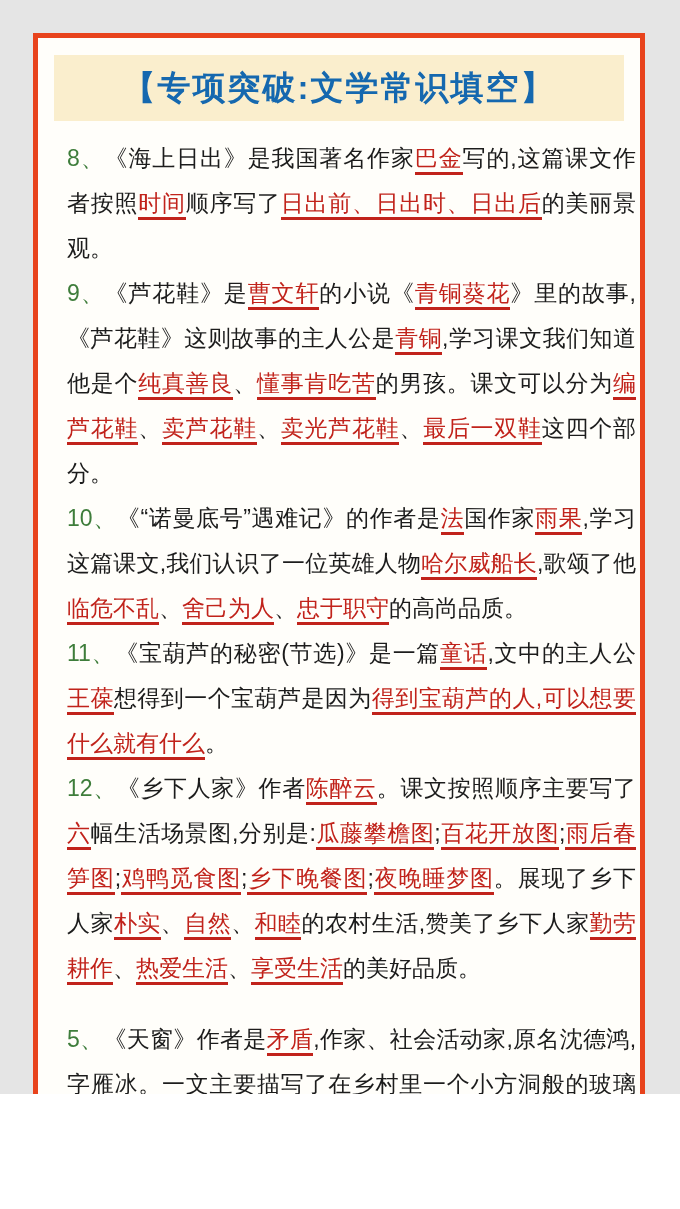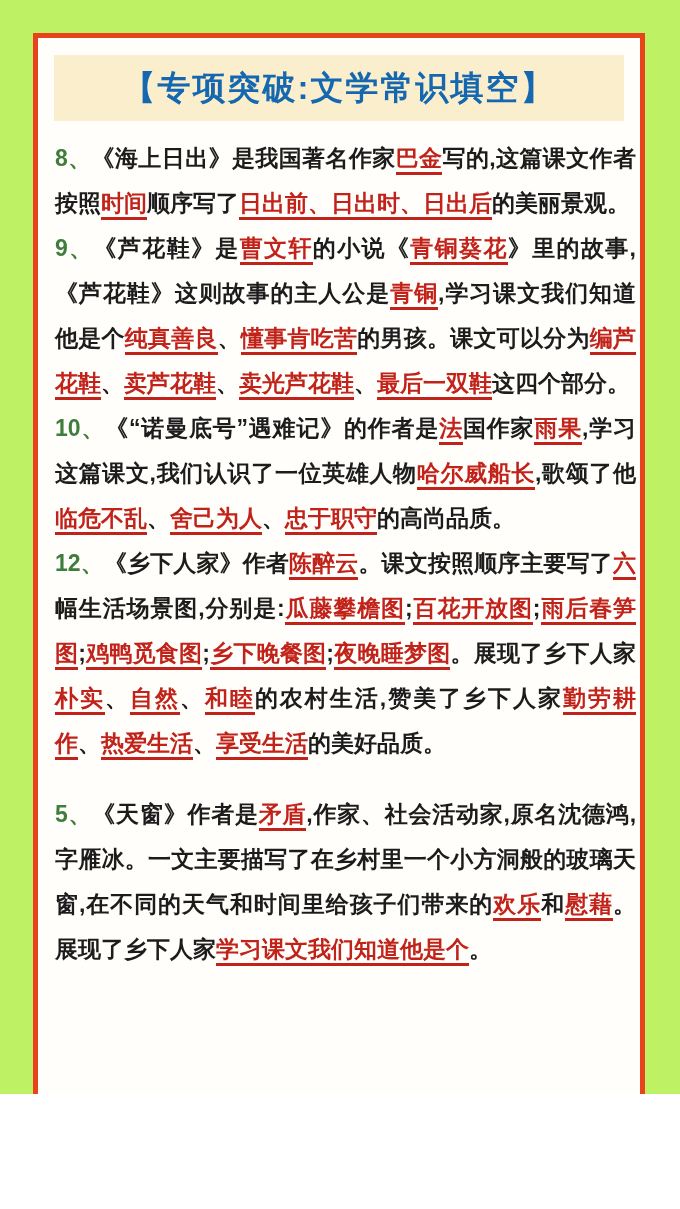--- a/index.html
+++ b/index.html
@@ -5,21 +5,21 @@
   html, body {
     margin: 0;
     padding: 0;
     background: #ffffff;
     font-family: "Liberation Sans", "DejaVu Sans", sans-serif;
   }
   .page {
     position: relative;
     width: 680px;
     height: 1094px;
-    background: #bef264;
+    background: #e5e5e5;
     overflow: hidden;
   }
   .frame {
     position: absolute;
     left: 33px;
     top: 33px;
     width: 602px;
     height: 1117px;
     border: 5px solid var(--border-red, #e8431c);
     background: #fffefa;
@@ -37,23 +37,24 @@
     color: var(--accent-blue, #1568af);
     font-size: 33px;
     font-weight: bold;
     letter-spacing: 2px;
     white-space: nowrap;
   }
   .content {
     padding: 15px 4px 0 17px;
     font-size: 23px;
     line-height: 45px;
-    font-weight: bold;
+    font-weight: normal;
     color: #1c1c1c;
     text-align: justify;
+    margin-left: 12px;
   }
   .para { margin: 0; }
   .para.gap { margin-top: 26px; }
   .num {
     color: var(--number-green, #3e7d3b);
   }
   .hl {
     color: var(--highlight-red, #c1231b);
     border-bottom: 3px solid var(--highlight-red, #c1231b);
     padding-bottom: 1px;
@@ -75,18 +76,19 @@
 
 <div class="page">
   <div class="frame">
     <div class="banner">
       <div class="banner-title">【专项突破:文学常识填空】</div>
     </div>
     <div class="content">
         <div class="para"><span class="num">8、</span><span class="txt">《海上日出》是我国著名作家</span><span class="hl">巴金</span><span class="txt">写的,这篇课文作者按照</span><span class="hl">时间</span><span class="txt">顺序写了</span><span class="hl">日出前、日出时、日出后</span><span class="txt">的美丽景观。</span></div>
         <div class="para"><span class="num">9、</span><span class="txt">《芦花鞋》是</span><span class="hl">曹文轩</span><span class="txt">的小说《</span><span class="hl">青铜葵花</span><span class="txt">》里的故事,《芦花鞋》这则故事的主人公是</span><span class="hl">青铜</span><span class="txt">,学习课文我们知道他是个</span><span class="hl">纯真善良</span><span class="txt">、</span><span class="hl">懂事肯吃苦</span><span class="txt">的男孩。课文可以分为</span><span class="hl">编芦花鞋</span><span class="txt">、</span><span class="hl">卖芦花鞋</span><span class="txt">、</span><span class="hl">卖光芦花鞋</span><span class="txt">、</span><span class="hl">最后一双鞋</span><span class="txt">这四个部分。</span></div>
         <div class="para"><span class="num">10、</span><span class="txt">《“诺曼底号”遇难记》的作者是</span><span class="hl">法</span><span class="txt">国作家</span><span class="hl">雨果</span><span class="txt">,学习这篇课文,我们认识了一位英雄人物</span><span class="hl">哈尔威船长</span><span class="txt">,歌颂了他</span><span class="hl">临危不乱</span><span class="txt">、</span><span class="hl">舍己为人</span><span class="txt">、</span><span class="hl">忠于职守</span><span class="txt">的高尚品质。</span></div>
+        <div class="para"><span class="num">11、</span><span class="txt">《宝葫芦的秘密(节选)》是一篇</span><span class="hl">童话</span><span class="txt">,文中的主人公</span><span class="hl">王葆</span><span class="txt">想得到一个宝葫芦是因为</span><span class="hl">得到宝葫芦的人,可以想要什么就有什么</span><span class="txt">。</span></div>
         <div class="para"><span class="num">12、</span><span class="txt">《乡下人家》作者</span><span class="hl">陈醉云</span><span class="txt">。课文按照顺序主要写了</span><span class="hl">六</span><span class="txt">幅生活场景图,分别是:</span><span class="hl">瓜藤攀檐图</span><span class="txt">;</span><span class="hl">百花开放图</span><span class="txt">;</span><span class="hl">雨后春笋图</span><span class="txt">;</span><span class="hl">鸡鸭觅食图</span><span class="txt">;</span><span class="hl">乡下晚餐图</span><span class="txt">;</span><span class="hl">夜晚睡梦图</span><span class="txt">。展现了乡下人家</span><span class="hl">朴实</span><span class="txt">、</span><span class="hl">自然</span><span class="txt">、</span><span class="hl">和睦</span><span class="txt">的农村生活,赞美了乡下人家</span><span class="hl">勤劳耕作</span><span class="txt">、</span><span class="hl">热爱生活</span><span class="txt">、</span><span class="hl">享受生活</span><span class="txt">的美好品质。</span></div>
         <div class="para gap"><span class="num">5、</span><span class="txt">《天窗》作者是</span><span class="hl">矛盾</span><span class="txt">,作家、社会活动家,原名沈德鸿,字雁冰。一文主要描写了在乡村里一个小方洞般的玻璃天窗,在不同的天气和时间里给孩子们带来的</span><span class="hl">欢乐</span><span class="txt">和</span><span class="hl">慰藉</span><span class="txt">。展现了乡下人家</span><span class="hl">学习课文我们知道他是个</span><span class="txt">。</span></div>
       </div>
   </div>
   <div class="footer">第 页 共 页</div>
 </div>
 
 </body></html>

